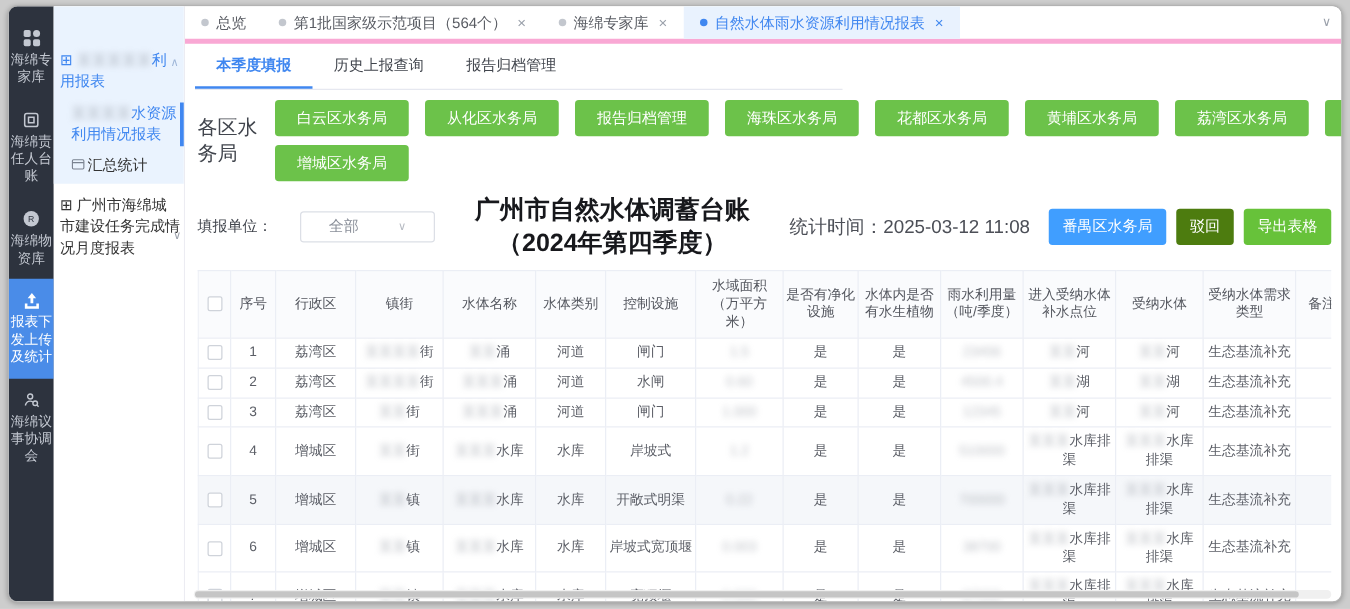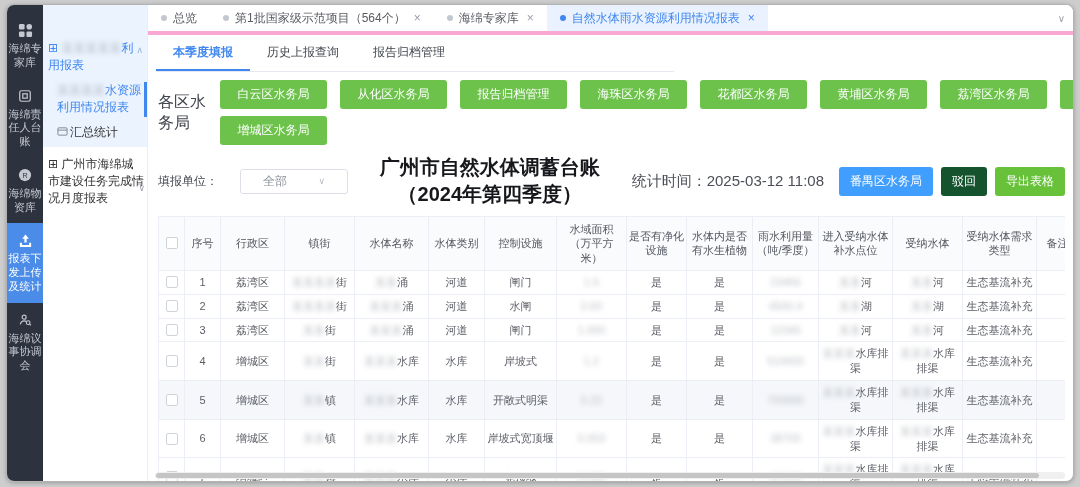--- a/index.html
+++ b/index.html
@@ -53,21 +53,21 @@
   .bureau-btn { width:107px; padding:6px 0; text-align:center; background:#6cc24a; color:#fff; font-size:12px; border:none; border-radius:3px; cursor:pointer; }
 
   .filter-row { display:flex; align-items:center; margin-top:9px; }
   .filter-label { font-size:12px; color:#41454d; }
   .select { width:108px; height:25px; border:1px solid #dcdfe6; border-radius:3px; margin-left:22px; padding:0 22px; font-size:12px; color:#8a8f99; display:flex; align-items:center; justify-content:space-between; background:#fff; cursor:pointer; }
   .select .schev { color:#b6bac2; font-size:9px; }
   .sheet-title { flex:1; text-align:center; font-size:20px; font-weight:bold; color:#17181c; }
   .stats { font-size:15px; color:#4c4f57; margin-right:7px; white-space:nowrap; }
   .act-btn { border:none; border-radius:3px; color:#fff; font-size:12px; padding:6px 11px; margin-left:8px; cursor:pointer; white-space:nowrap; }
   .act-blue { background:#409eff; }
-  .act-red  { background:#14532d; }
+  .act-red  { background:#4d7c0f; }
   .act-green{ background:#67c23a; }
 
   .table-wrap { margin-top:8px; flex:1; overflow:hidden; }
   table { width:100%; border-collapse:collapse; table-layout:fixed; font-size:11px; color:#5b5e66; }
   th { background:#fafbfd; border:1px solid #ebeef5; padding:5px 2px; font-weight:normal; color:#53565e; text-align:center; line-height:1.3; }
   td { border:1px solid #ebeef5; padding:4px 2px; text-align:center; line-height:1.35; word-break:break-all; }
   tr.hl td { background:#f5f7fa; }
   .cb { width:12px; height:12px; border:1px solid #cfd3da; border-radius:2px; background:#fff; margin:0 auto; cursor:pointer; }
 
   .hscroll { position:absolute; left:148px; right:8px; bottom:2px; height:7px; background:#f0f0f0; border-radius:4px; }

